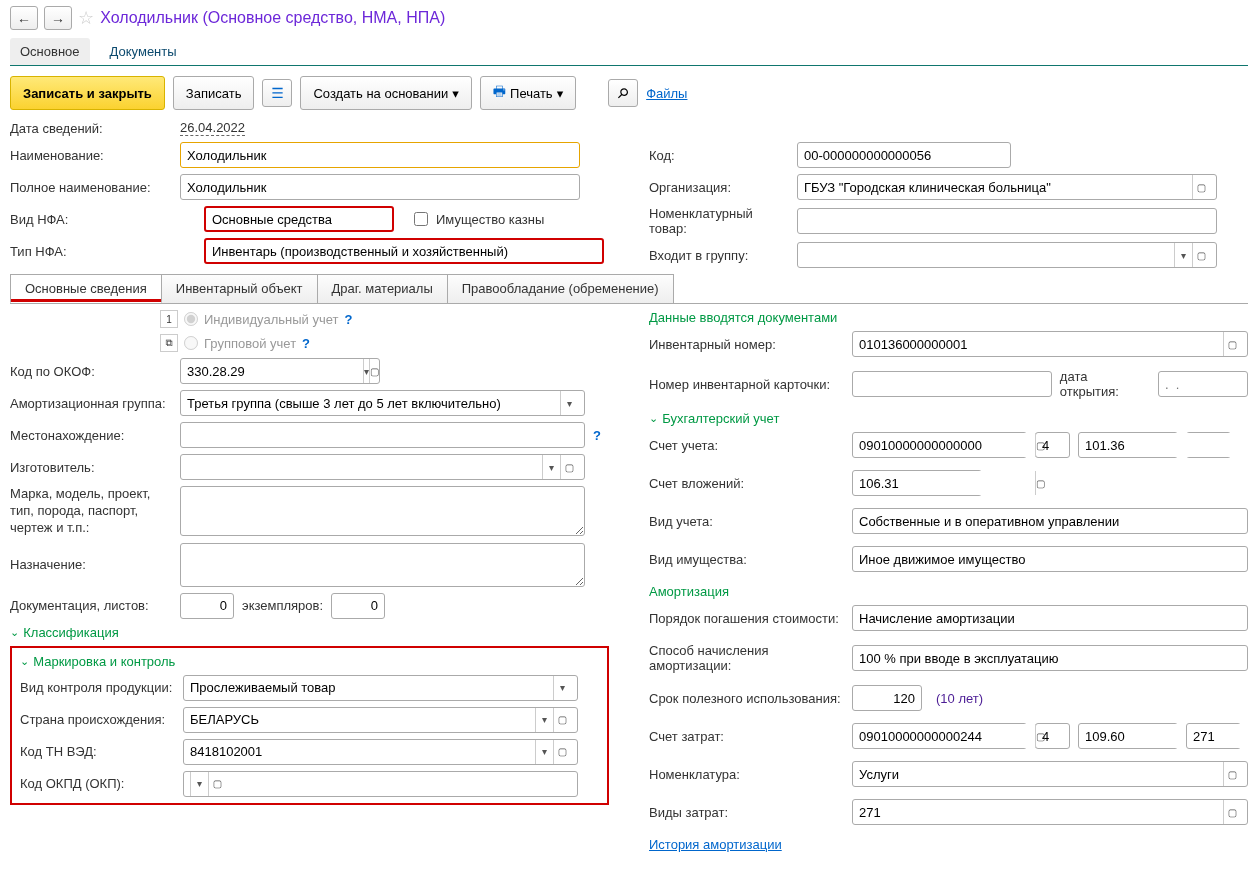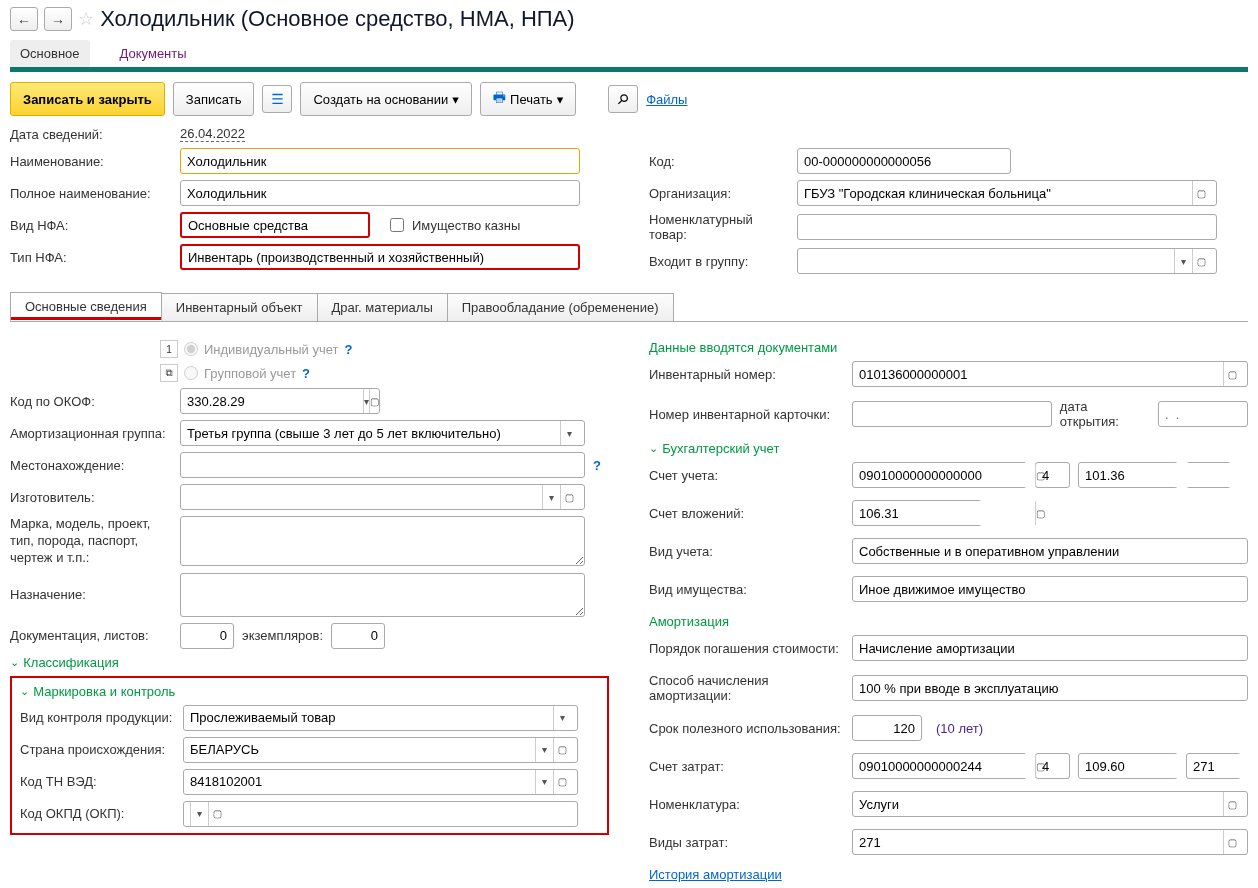--- a/index.html
+++ b/index.html
@@ -1,62 +1,62 @@
 <!DOCTYPE html>
 <html><head>
 <meta charset="utf-8">
 <style>
   * { box-sizing: border-box; margin: 0; padding: 0; }
   body { font-family: Arial, sans-serif; font-size: 13px; color: #333; background: #fff; padding: 6px 10px; width: 1258px; }
   .header-row { display: flex; align-items: center; gap: 6px; margin-bottom: 8px; }
   .nav-btn { width: 28px; height: 24px; border: 1px solid #aaa; background: linear-gradient(#fff,#eee); border-radius: 3px; display:flex; align-items:center; justify-content:center; cursor:pointer; }
   .star-icon { color: #ccc; font-size: 18px; }
-  .title { font-size: 22px; font-weight: normal; color: #0f172a; }
-  .nav-tabs { border-bottom: 5px solid #0f766e; margin: 4px 0 10px; display:flex; gap:20px; }
+  .title { font-size: 16px; font-weight: normal; color: #6d28d9; }
+  .nav-tabs { border-bottom: 1px solid #0f766e; margin: 4px 0 10px; display:flex; gap:10px; }
   .nav-tabs span { padding: 6px 10px; cursor:pointer; }
   .nav-tabs .active { background:#eee; border-radius:3px 3px 0 0; }
-  .nav-tabs .link { color:#701a75; }
+  .nav-tabs .link { color:#0c4a6e; }
   .toolbar { display:flex; gap:8px; align-items:center; margin-bottom:10px; flex-wrap:wrap;}
   .btn { height:28px; padding:16px 12px; border:1px solid #aaa; border-radius:3px; background:linear-gradient(#fff,#eee); cursor:pointer; display:inline-flex; align-items:center; gap:4px; font-size:13px;}
   .btn-primary { background:linear-gradient(#ffe978,#fbd230); border-color:#d8b300; font-weight:bold;}
   .btn-icon { width:30px; padding:0; justify-content:center;}
   .link-plain { color:#0066cc; text-decoration:underline; cursor:pointer;}
   .toolbar-sep { width: 16px; }
   .form-rows { display:flex; flex-direction:column; gap:6px; }
   .row { display:flex; align-items:center; gap:8px; }
   .label { width:162px; flex-shrink:0; color:#333;}
   .input, .combo { height:26px; border:1px solid #aaa; border-radius:3px; padding:0 6px; font-size:13px; background:#fff;}
   .input.yellow { border:1px solid #e6a400; background:#fff;}
   .combo { display:flex; align-items:center; position:relative;}
   .combo .caret, .combo .open { width:18px; text-align:center; border-left:1px solid #ccc; height:100%; display:inline-flex; align-items:center; justify-content:center; cursor:pointer; font-size:10px; color:#555;}
   .combo-input { flex:1; border:none; height:100%; outline:none; font-size:13px;}
   .checkbox { width:14px; height:14px;}
   .two-col { display:flex; gap:40px;}
   .col-l { flex:1; min-width:0;}
   .col-r { flex:1; min-width:0;}
-  .tabs2 { display:flex; border-bottom:1px solid #aaa; margin: 18px 0; align-items: flex-end;}
+  .tabs2 { display:flex; border-bottom:1px solid #aaa; margin: 6px 0;}
   .tabs2 span { padding:6px 14px; border:1px solid #aaa; border-bottom:none; margin-right:-1px; background:linear-gradient(#fdfdfd,#eee); cursor:pointer; font-size:13px;}
   .tabs2 .active { background:#fff; border-bottom:1px solid #fff; position:relative; z-index:1;}
   .tabs2 .active.red-underline { box-shadow: inset 0 -3px 0 0 #d00000;}
   .icon-small { width:18px; height:18px; display:inline-flex; align-items:center; justify-content:center; border:1px solid #ccc; font-size:10px;}
   .radio-row { display:flex; align-items:center; gap:6px; margin-left: 150px;}
   .grey { color:#999;}
   .q-icon { color:#0066cc; font-weight:bold; cursor:pointer;}
   .section-h { color:#009944; cursor:pointer; display:flex; align-items:center; gap:4px;}
   .section-h .chev { font-size:11px;}
   .red-box { border:2px solid #d00000; }
   .sub-section { padding: 6px 8px;}
   .wnum { text-align:right; width:54px;}
   .date-link { color:#333; border-bottom:1px dashed #666; cursor:pointer;}
   .attach-icon { transform: rotate(45deg); display:inline-block; font-size:14px;}
   .print-icon { color:#0066cc; font-size:14px;}
   .list-icon { color:#0066cc; font-size:14px;}
   .arrow { font-size:14px; font-weight:bold;}
   .green-hint { color:#009944;}
-  .border-red-cell { border:2px solid #d00000 !important; }
+  .border-red-cell { border:2px solid #d00000 !important;margin-left:24px; }
   .row-accounting { display:flex; align-items:center; gap:8px; margin-bottom:6px;}
   .label-r { width:195px; flex-shrink:0;}
   .hint10 { color:#4c1d95; margin-left:6px;}
 </style>
 </head>
 <body>
 
 <div class="header-row">
   <div class="nav-btn">
       <span class="arrow">←</span>

